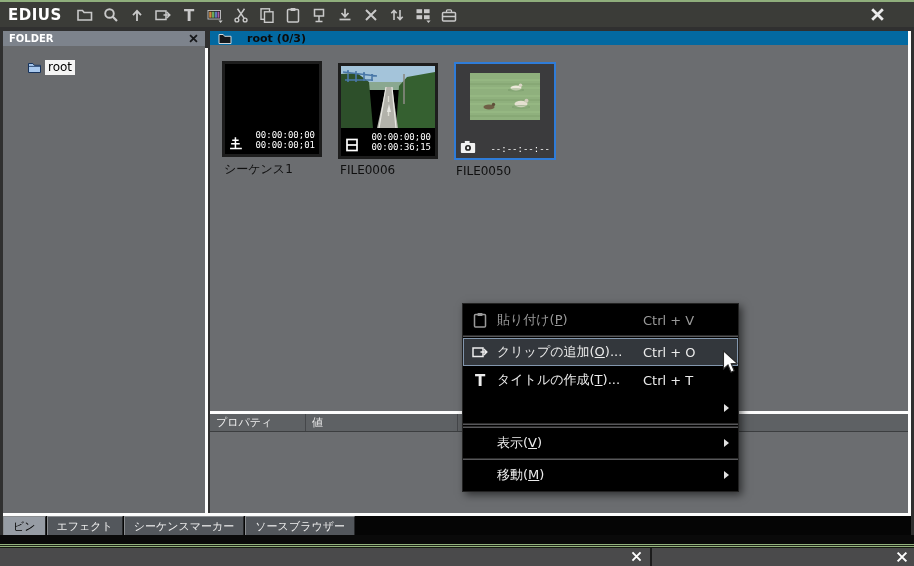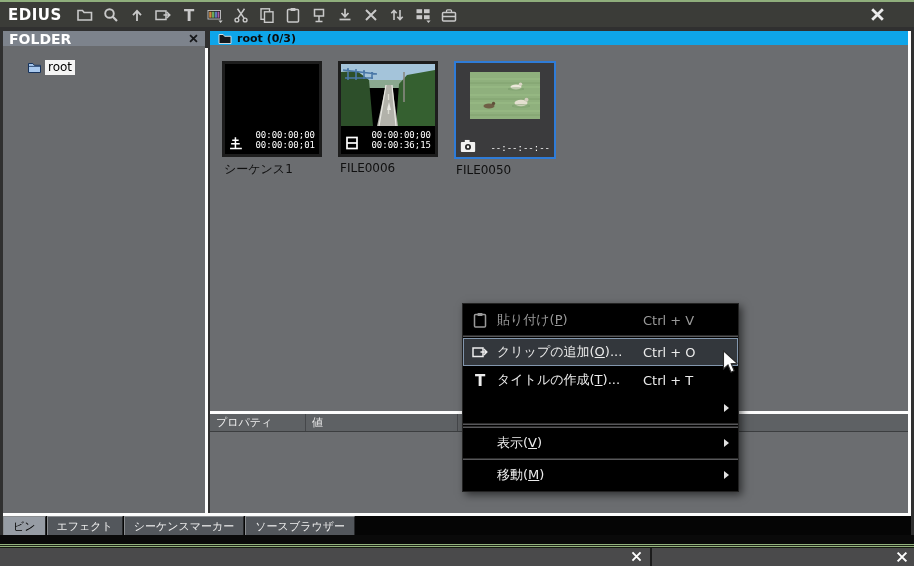--- a/index.html
+++ b/index.html
@@ -10,34 +10,34 @@
   .toolbar{position:absolute;left:0;top:0;width:914px;height:27px;box-sizing:border-box;
            background:#3b3c38;border-top:2px solid #8fae7c;display:flex;align-items:center;}
   .brand{color:#fff;font-weight:bold;font-size:15px;letter-spacing:.5px;margin-left:8px;}
   .tb-icons{display:flex;align-items:center;gap:8px;margin-left:14px;color:#c9c9c9;}
   .tb-icon{width:18px;height:18px;display:inline-flex;}
   .tb-close{position:absolute;right:28px;top:4px;color:#ececec;display:inline-flex;}
 
   
   .folder-panel{position:absolute;left:3px;top:31px;width:202px;height:482px;background:#696b6e;}
   .panel-header{height:15px;background:#7d838c;display:flex;align-items:center;
-                padding:0 6px;font-size:14px;font-weight:bold;color:#fff;}
+                padding:0 6px;font-size:10px;font-weight:bold;color:#fff;}
   .ph-close{margin-left:auto;color:#17181a;display:inline-flex;}
   .folder-body{padding-top:14px;text-align:center;}
   .tree-item{display:flex;align-items:center;margin-left:24px;gap:3px;}
   .tree-label{background:#f4f4f4;color:#000;font-size:12px;padding:0 3px;line-height:15px;}
 
   .vdiv{position:absolute;left:205px;top:48px;width:3px;height:465px;background:#fdfdfd;}
 
   
   .clip-panel{position:absolute;left:210px;top:31px;width:698px;height:482px;
               background:#6b6d70;border-right:3px solid #fdfdfd;}
-  .clip-header{height:14px;background:#0ea5e9;display:flex;align-items:center;gap:5px;
+  .clip-header{height:14px;background:#0369a1;display:flex;align-items:center;gap:15px;
                padding:0 8px;font-size:11px;font-weight:bold;color:#0c0c0c;}
-  .clips{position:absolute;left:12px;top:30px;display:flex;gap:16px;align-items:flex-start;}
+  .clips{position:absolute;left:12px;top:30px;display:flex;gap:16px;align-items:center;}
   .clip{display:flex;flex-direction:column;}
   .thumb{width:100px;height:96px;background:#000;border:3px solid #1d1d1d;box-sizing:border-box;position:relative;}
   .thumb.selected{border:2px solid #2f7cd8;background:#3b3b3d;width:102px;height:98px;}
   .photo-top{position:absolute;left:0;top:0;width:100%;}
   .photo-center{position:absolute;left:50%;top:9px;transform:translateX(-50%);}
   .trow{position:absolute;left:4px;right:4px;bottom:4px;display:flex;align-items:flex-end;justify-content:space-between;}
   .tc{font-family:"DejaVu Sans Mono",monospace;font-size:9px;line-height:10px;color:#fff;text-align:right;white-space:pre;}
   .clip-label{font-size:12px;color:#101010;margin-top:4px;margin-left:2px;}
 
   

